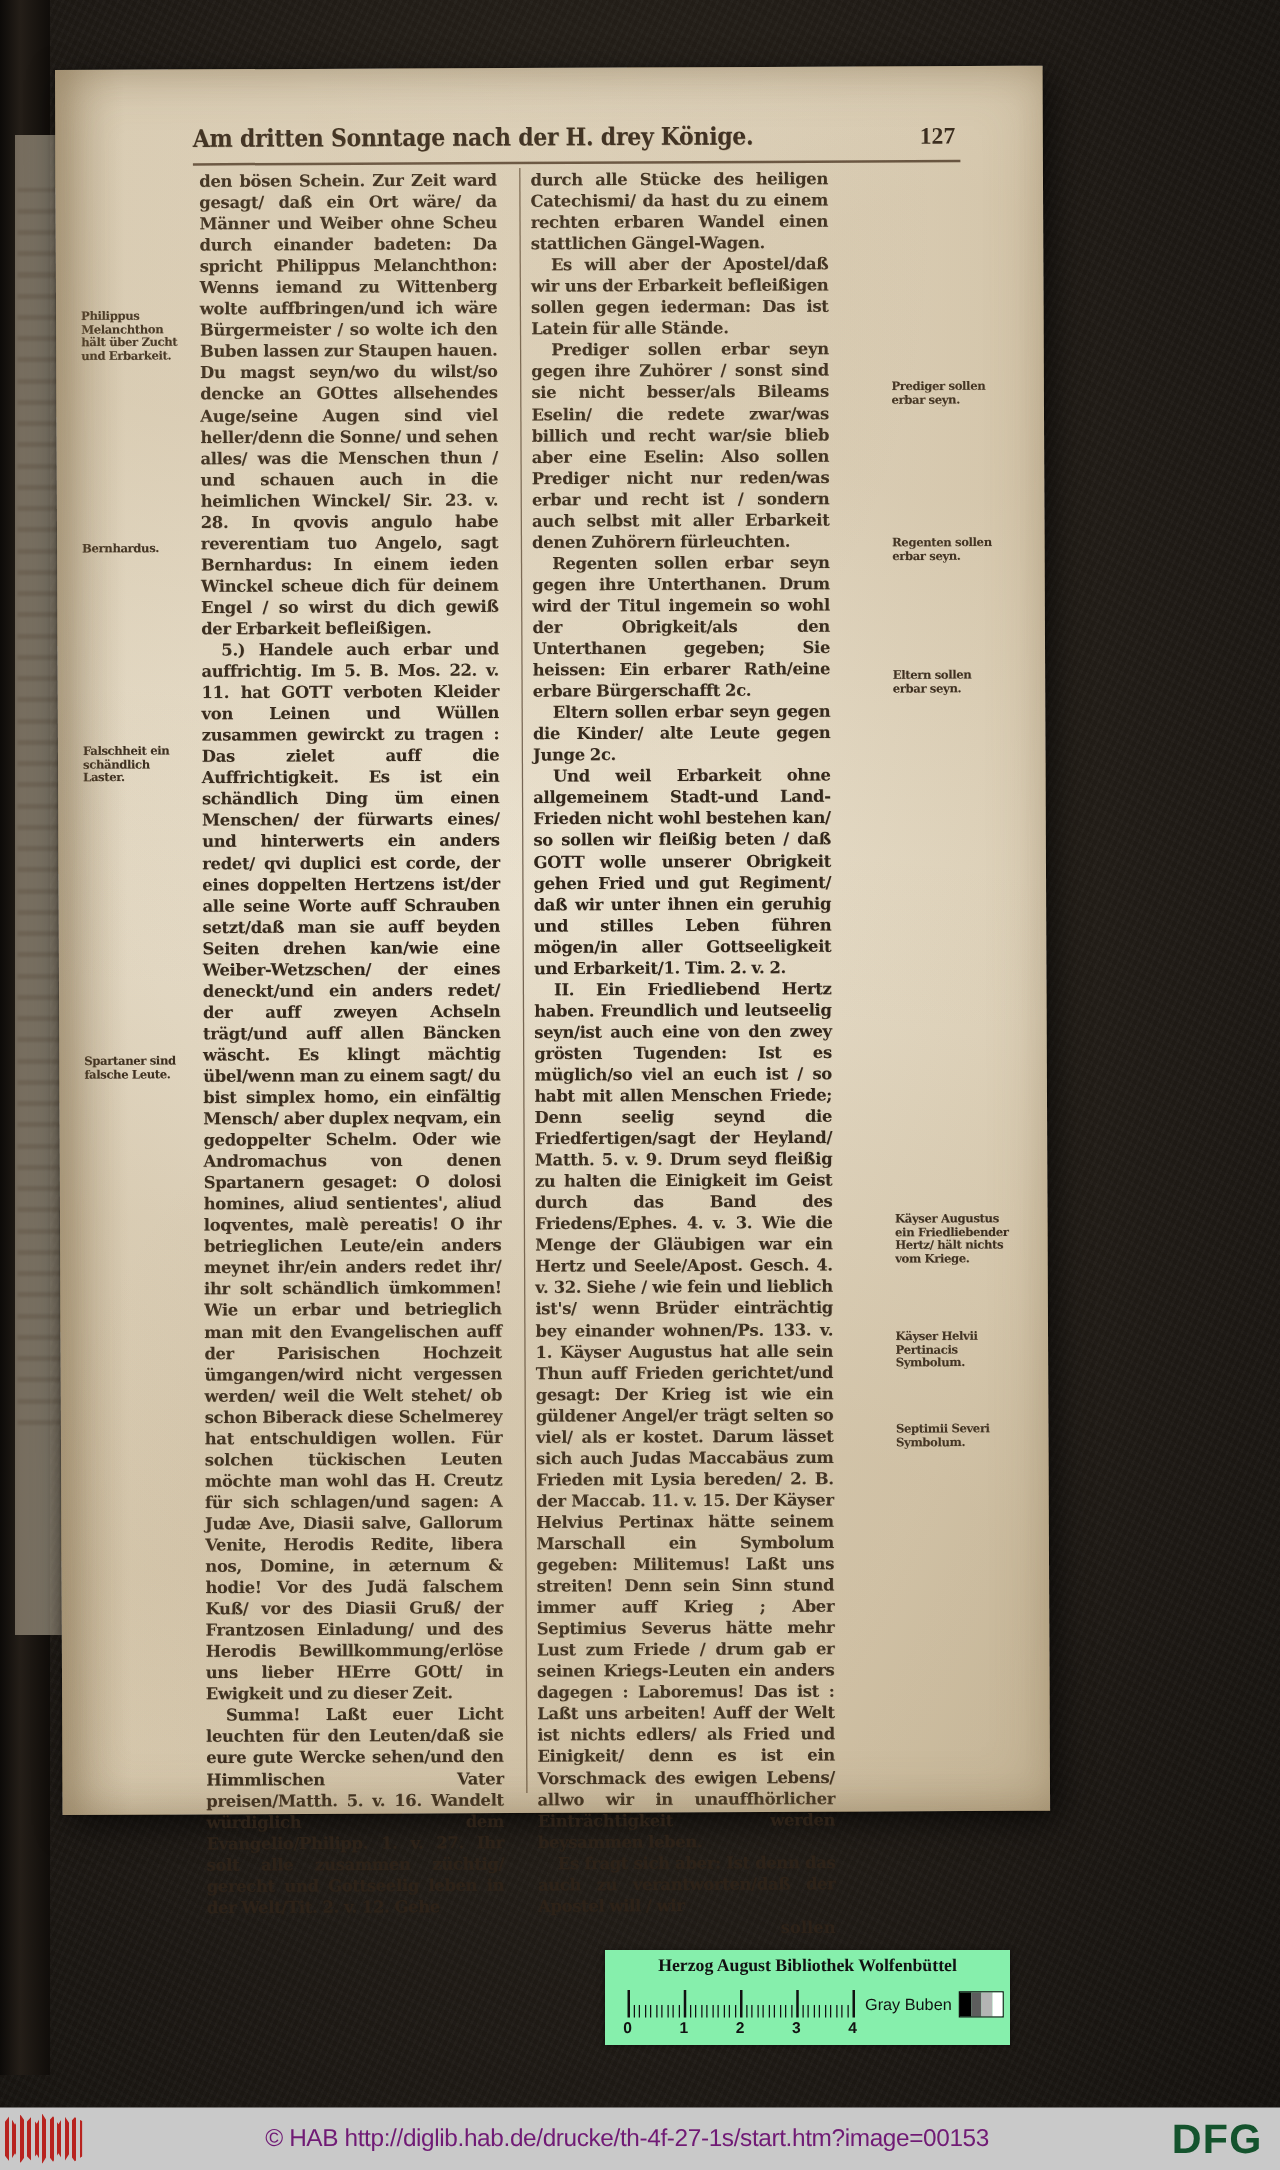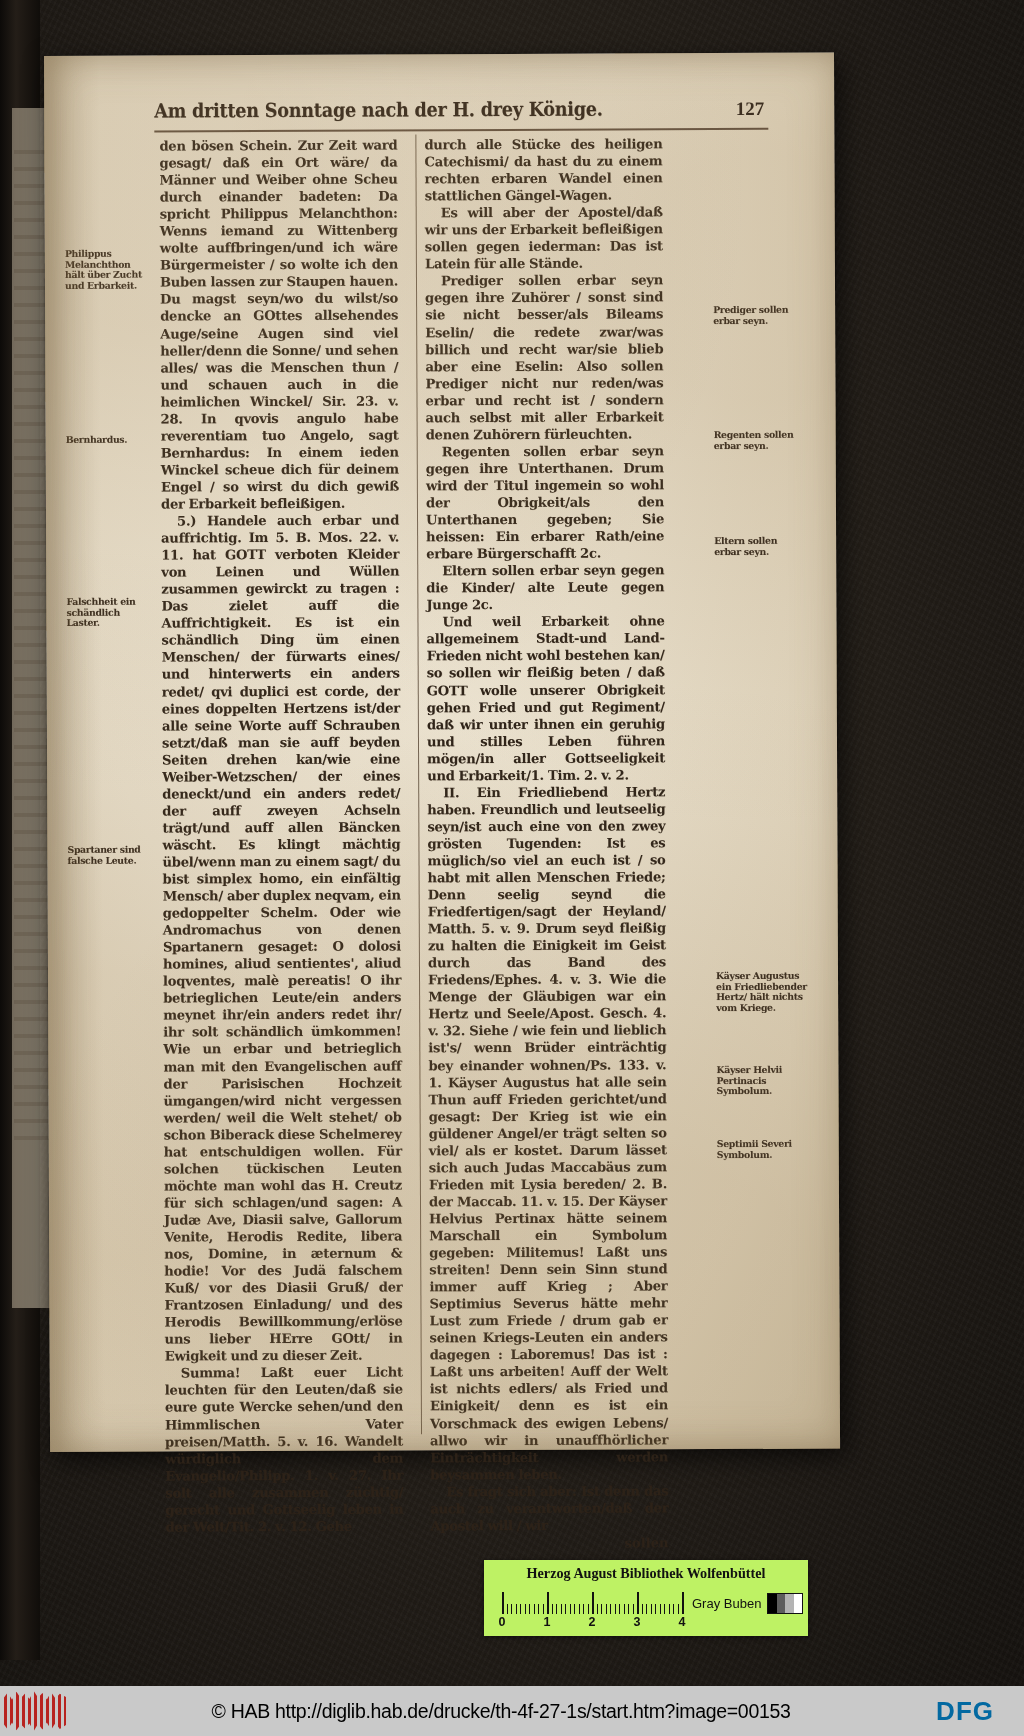--- a/index.html
+++ b/index.html
@@ -183,21 +183,21 @@
     text-shadow: 0.25px 0.2px 0 rgba(70,50,30,0.25);
   }
   .marginal-left  { width: 86px; left: 20px; text-align: left; }
   .marginal-right { width: 92px; left: 668px; text-align: left; }
 
   
   #scalebar-card {
     position: absolute;
     left: 484px; top: 1560px;
     width: 324px; height: 76px;
-    background: #bef264;
+    background: #86efac;
     box-shadow: 0 1px 5px rgba(0,0,0,0.55);
   }
   #scalebar-title {
     position: absolute;
     left: 0; top: 5px; width: 100%;
     text-align: center;
     font-family: "Liberation Serif", serif;
     font-weight: 700;
     font-size: 14.2px;
     color: #111;
@@ -265,31 +265,31 @@
                        83% 19%, 90% 7%, 100% 15%,
                        100% 85%, 90% 95%, 83% 80%, 76% 97%, 69% 79%,
                        62% 96%, 55% 82%, 48% 100%, 41% 81%, 34% 94%,
                        27% 83%, 20% 98%, 13% 79%, 6% 96%, 0 84%);
   }
   #dfg-url {
     flex: 1 1 auto;
     text-align: center;
     font-family: "Liberation Sans", sans-serif;
     font-size: 19.5px;
-    color: #000000;
+    color: #701a75;
     letter-spacing: -0.3px;
     white-space: nowrap;
   }
   #dfg-logo {
     flex: 0 0 auto;
-    margin-right: 30px;
+    margin-right: 14px;
     font-family: "Liberation Sans", sans-serif;
     font-weight: 700;
-    font-size: 26px;
-    color: #0369a1;
+    font-size: 33px;
+    color: #14532d;
     letter-spacing: 1px;
   }
 </style>
 </head>
 <body>
 
 <div id="scan-backdrop">
   <div id="backdrop-noise"></div>
 </div>
 

